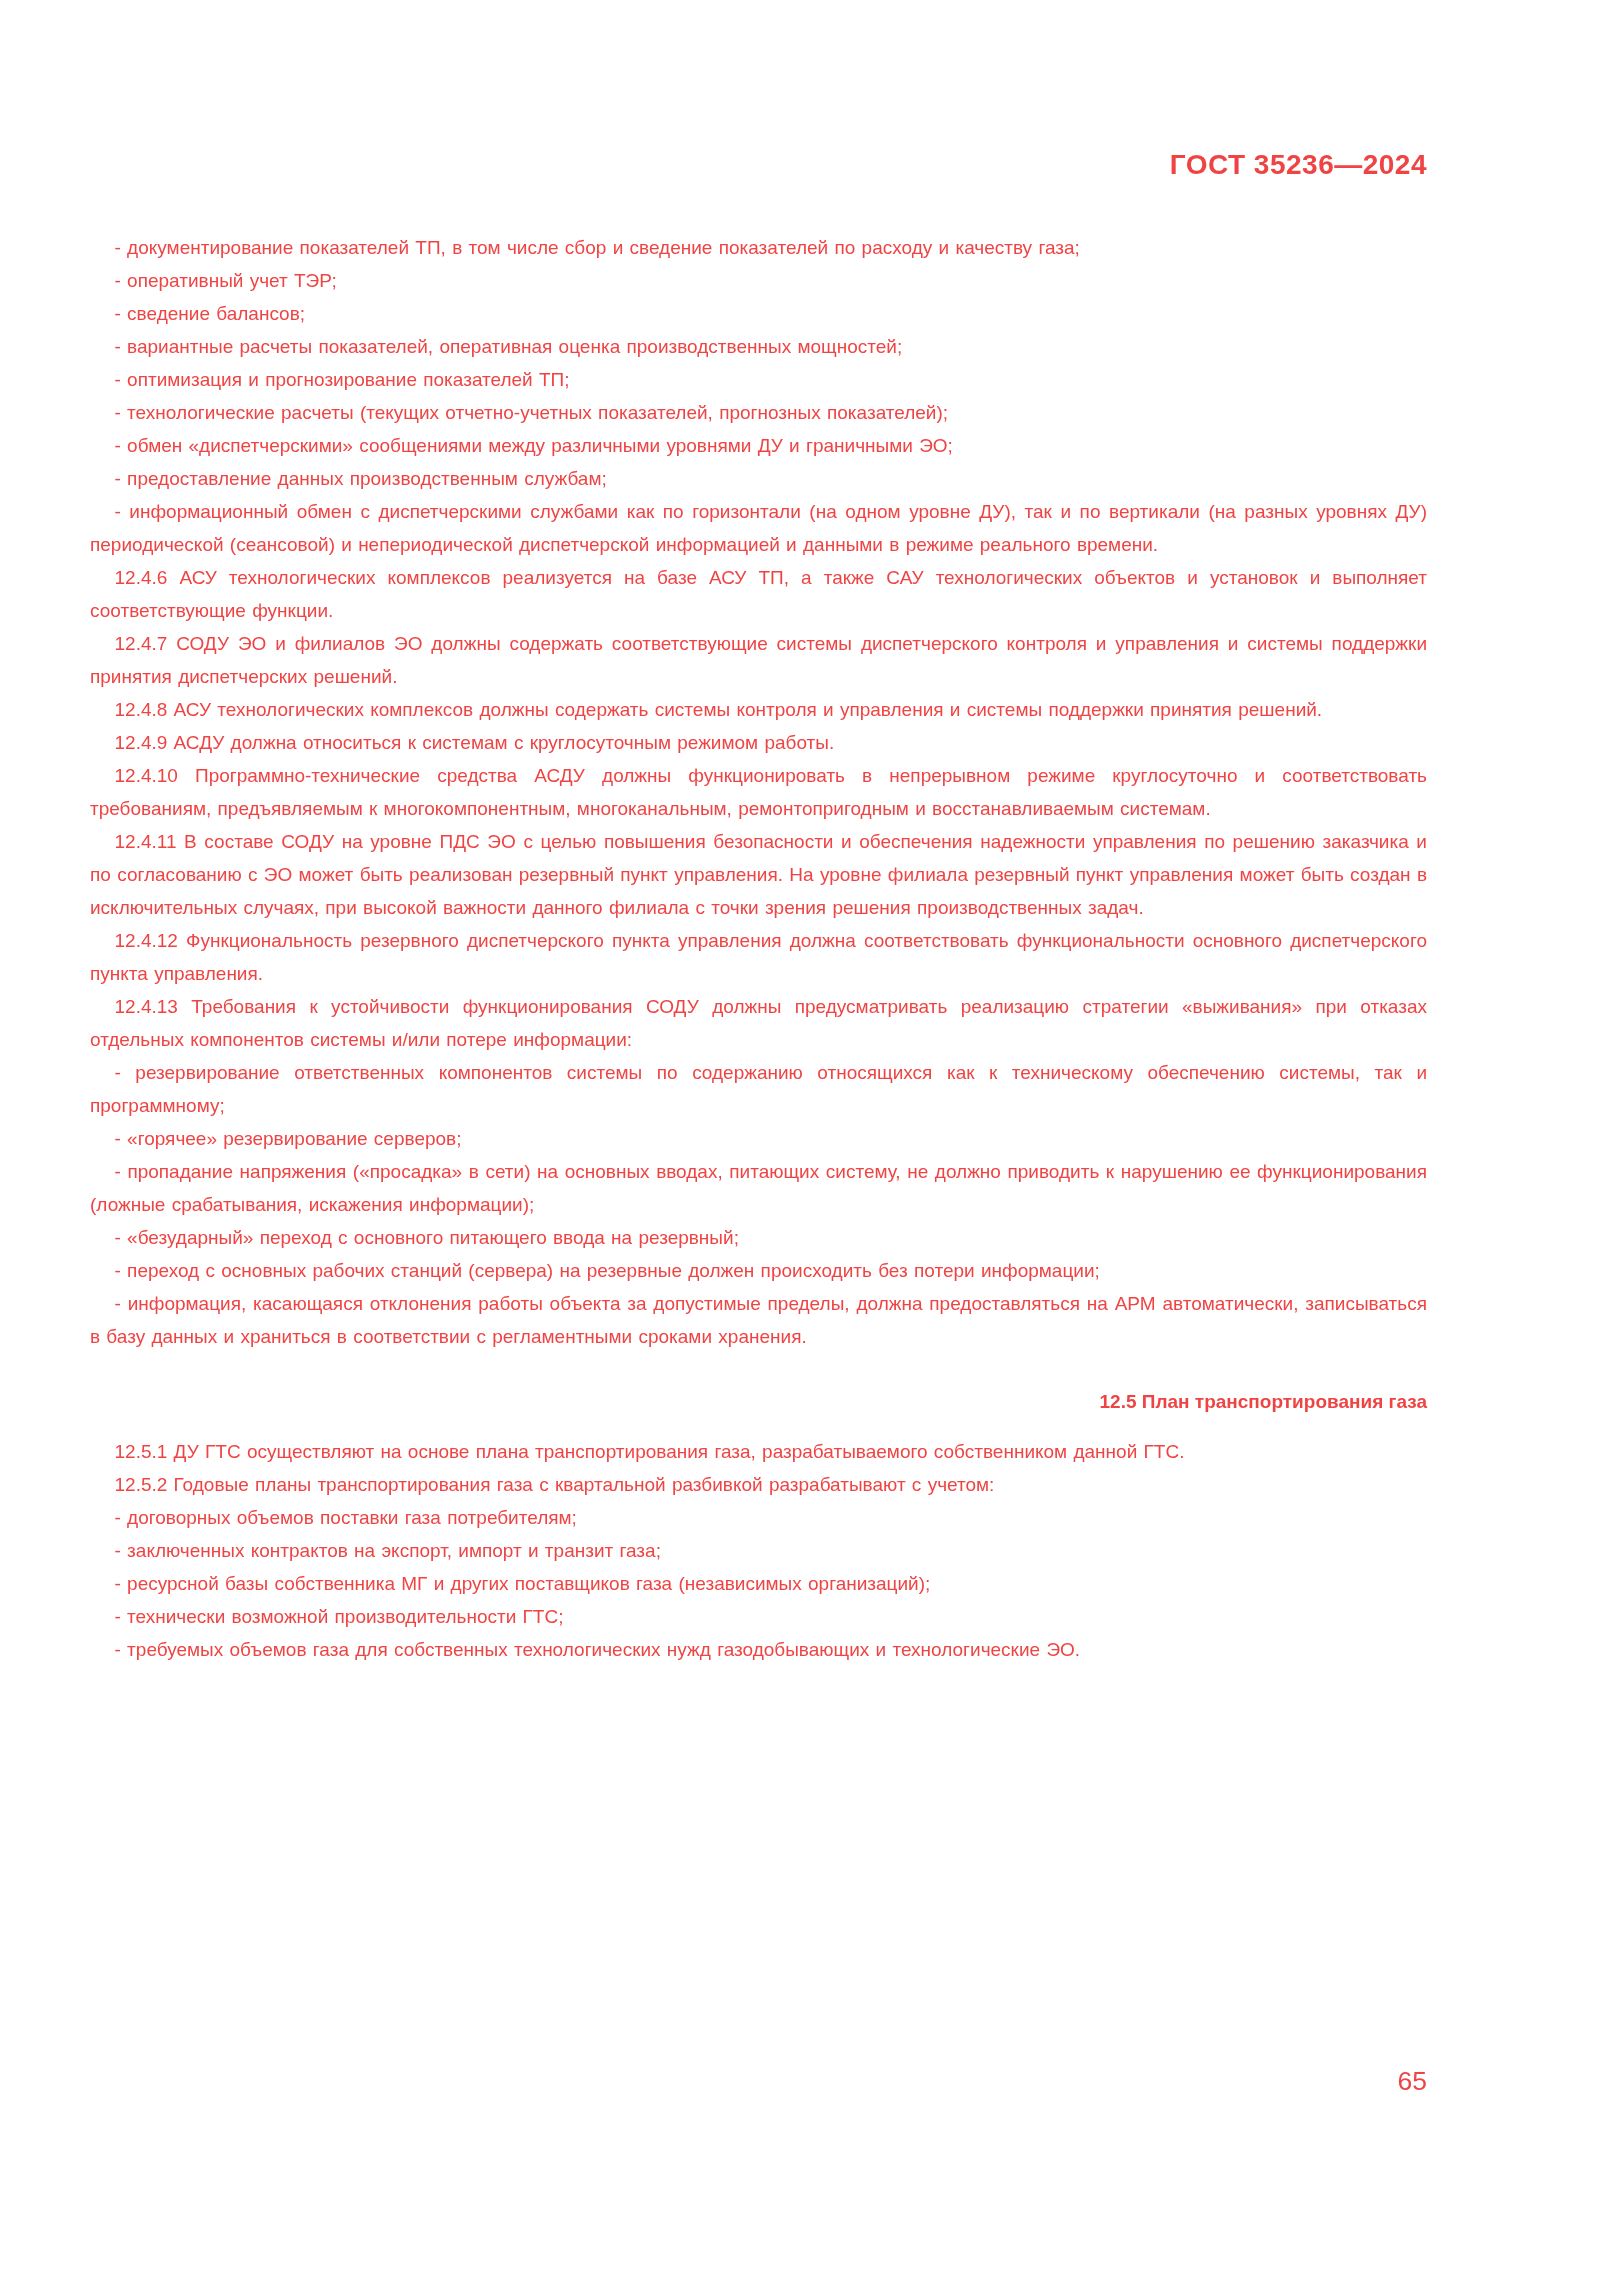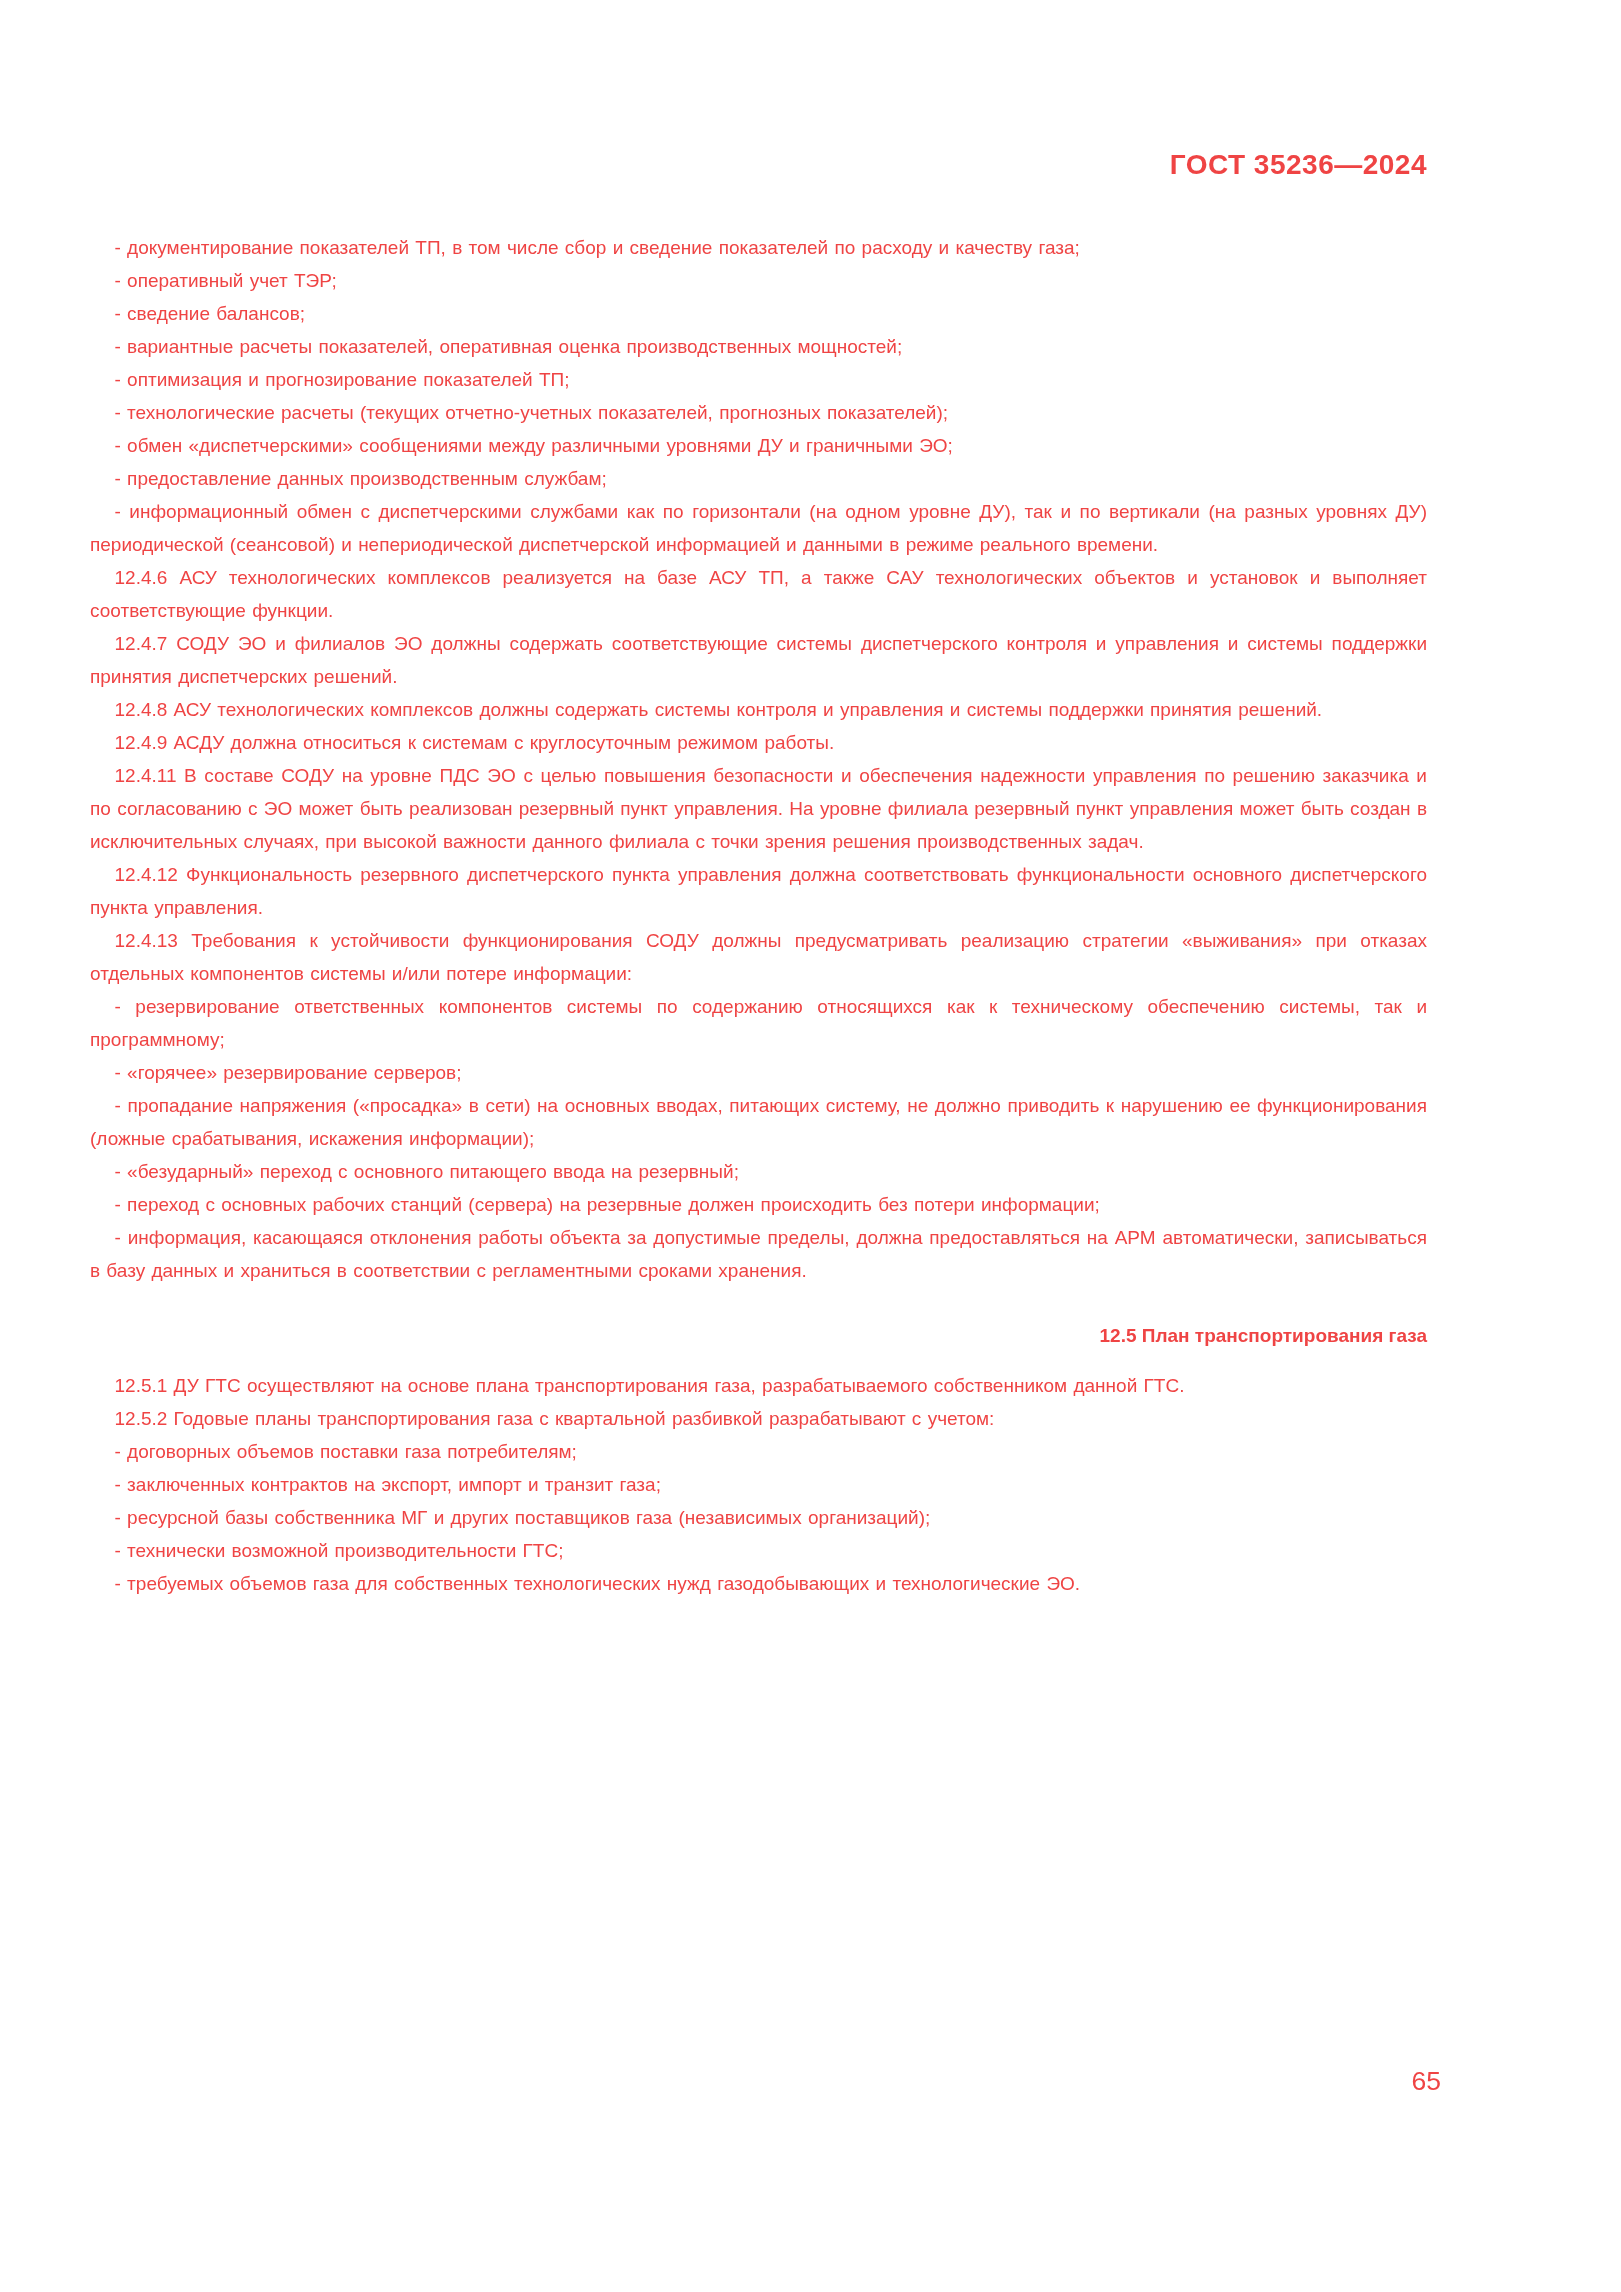--- a/index.html
+++ b/index.html
@@ -44,21 +44,21 @@
   }
   .heading {
     margin: 32px 0 16.7px 0;
     text-indent: 24.5px;
     font-weight: bold;
     text-align: right;
   }
   .doc-footer {
     position: absolute;
     top: 2066px;
-    left: 104px;
+    left: 90px;
     width: 1337px;
     text-align: right;
     font-size: 26.5px;
   }
 </style>
 </head>
 <body>
 
 <div class="page">
 
@@ -73,20 +73,21 @@
       <p class="para">- вариантные расчеты показателей, оперативная оценка производственных мощностей;</p>
       <p class="para">- оптимизация и прогнозирование показателей ТП;</p>
       <p class="para">- технологические расчеты (текущих отчетно-учетных показателей, прогнозных показателей);</p>
       <p class="para">- обмен «диспетчерскими» сообщениями между различными уровнями ДУ и граничными ЭО;</p>
       <p class="para">- предоставление данных производственным службам;</p>
       <p class="para">- информационный обмен с диспетчерскими службами как по горизонтали (на одном уровне ДУ), так и по вертикали (на разных уровнях ДУ) периодической (сеансовой) и непериодической диспетчерской информацией и данными в режиме реального времени.</p>
       <p class="para">12.4.6 АСУ технологических комплексов реализуется на базе АСУ ТП, а также САУ технологических объектов и установок и выполняет соответствующие функции.</p>
       <p class="para">12.4.7 СОДУ ЭО и филиалов ЭО должны содержать соответствующие системы диспетчерского контроля и управления и системы поддержки принятия диспетчерских решений.</p>
       <p class="para">12.4.8 АСУ технологических комплексов должны содержать системы контроля и управления и системы поддержки принятия решений.</p>
       <p class="para">12.4.9 АСДУ должна относиться к системам с круглосуточным режимом работы.</p>
+      <p class="para">12.4.10 Программно-технические средства АСДУ должны функционировать в непрерывном режиме круглосуточно и соответствовать требованиям, предъявляемым к многокомпонентным, многоканальным, ремонтопригодным и восстанавливаемым системам.</p>
       <p class="para">12.4.11 В составе СОДУ на уровне ПДС ЭО с целью повышения безопасности и обеспечения надежности управления по решению заказчика и по согласованию с ЭО может быть реализован резервный пункт управления. На уровне филиала резервный пункт управления может быть создан в исключительных случаях, при высокой важности данного филиала с точки зрения решения производственных задач.</p>
       <p class="para">12.4.12 Функциональность резервного диспетчерского пункта управления должна соответствовать функциональности основного диспетчерского пункта управления.</p>
       <p class="para">12.4.13 Требования к устойчивости функционирования СОДУ должны предусматривать реализацию стратегии «выживания» при отказах отдельных компонентов системы и/или потере информации:</p>
       <p class="para">- резервирование ответственных компонентов системы по содержанию относящихся как к техническому обеспечению системы, так и программному;</p>
       <p class="para">- «горячее» резервирование серверов;</p>
       <p class="para">- пропадание напряжения («просадка» в сети) на основных вводах, питающих систему, не должно приводить к нарушению ее функционирования (ложные срабатывания, искажения информации);</p>
       <p class="para">- «безударный» переход с основного питающего ввода на резервный;</p>
       <p class="para">- переход с основных рабочих станций (сервера) на резервные должен происходить без потери информации;</p>
       <p class="para">- информация, касающаяся отклонения работы объекта за допустимые пределы, должна предоставляться на АРМ автоматически, записываться в базу данных и храниться в соответствии с регламентными сроками хранения.</p>
       <p class="heading">12.5 План транспортирования газа</p>

